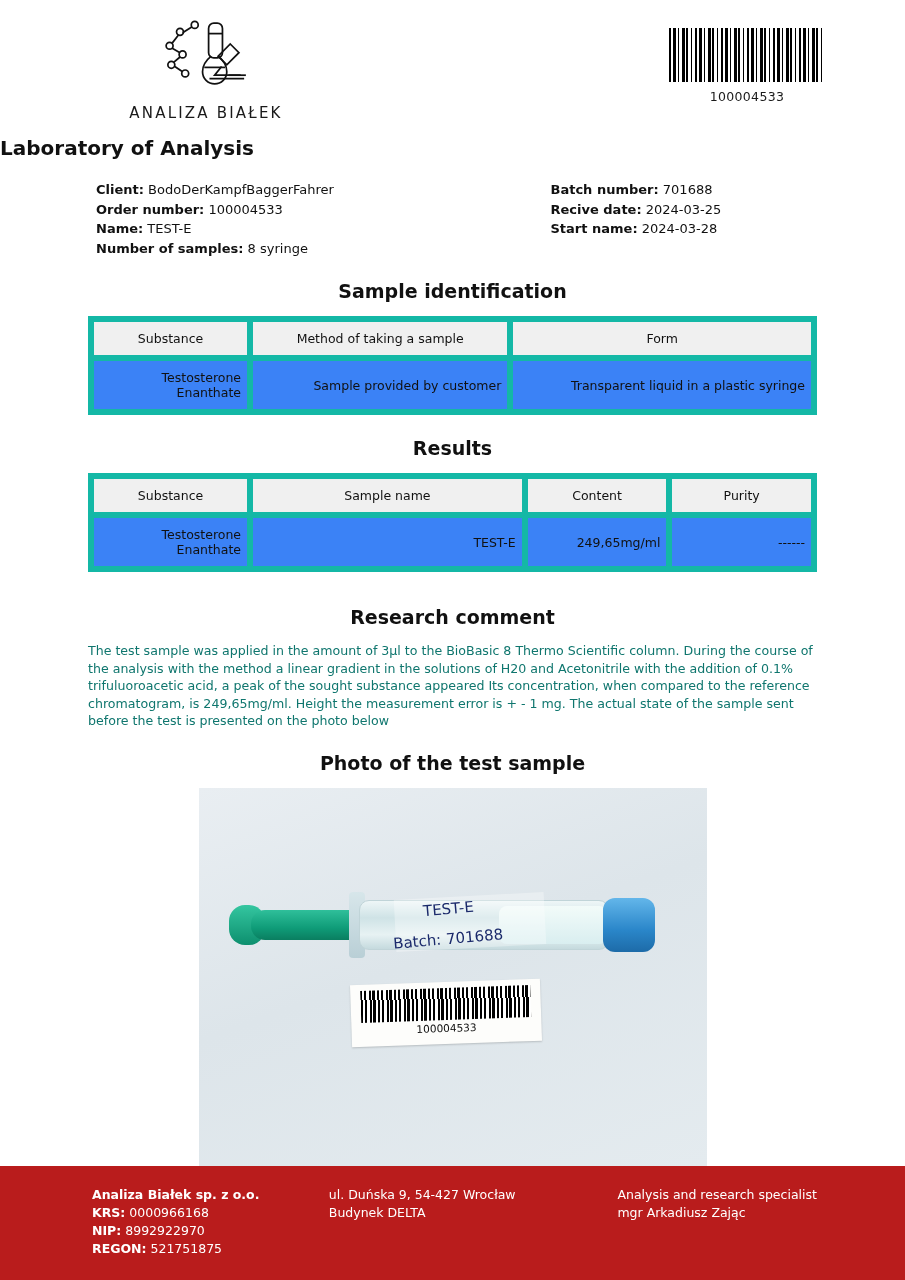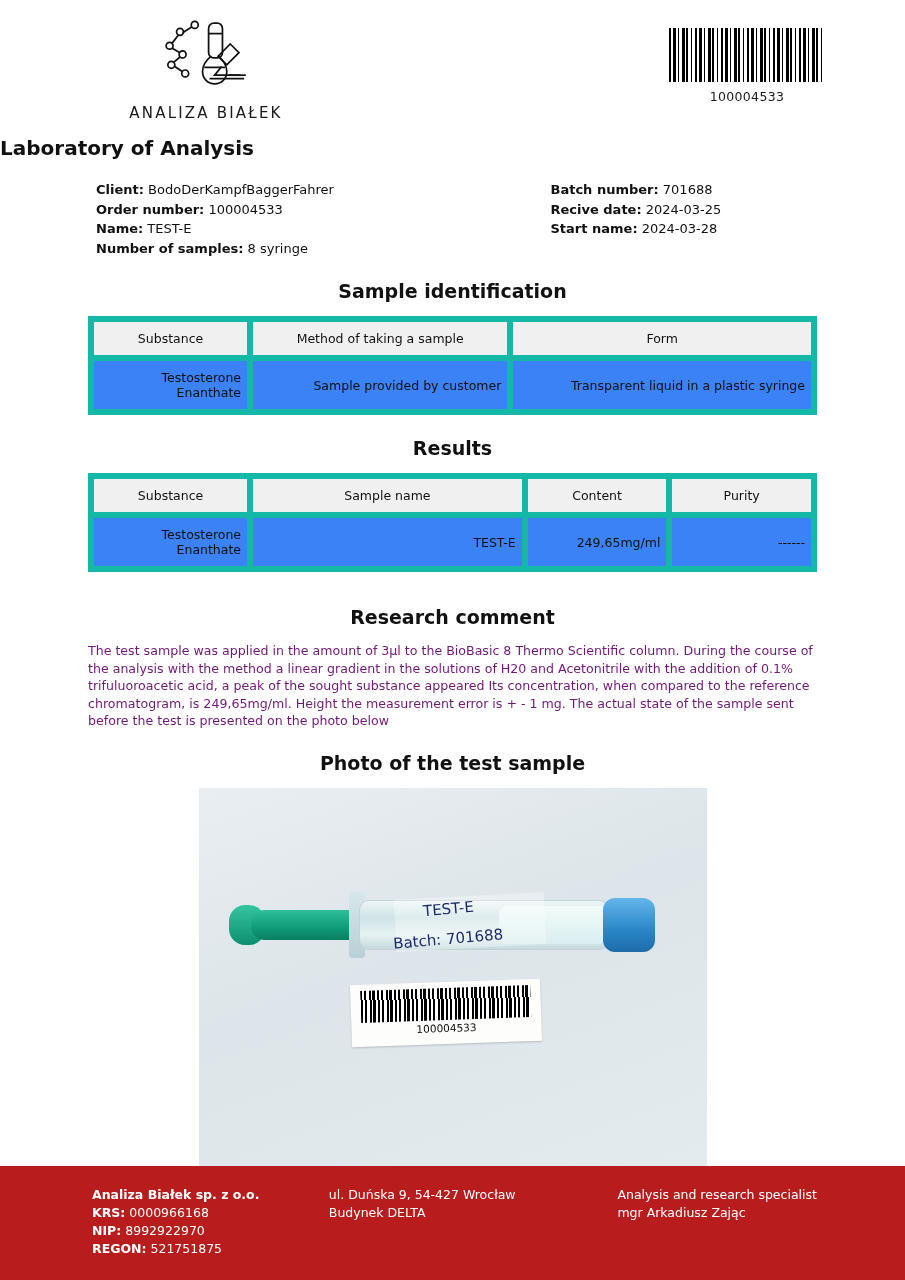--- a/index.html
+++ b/index.html
@@ -110,21 +110,21 @@
     font-size: 12.5px;
   }
   table.doc tbody td { background: #3b82f6; height: 34px; text-align: right; }
 
   
   .comment {
     padding: 0 88px;
     font-size: 12.6px;
     line-height: 17.5px;
     text-align: left;
-    color: #701a75;
+    color: #0f766e;
   }
 
   
   .photo-wrap { text-align: center; margin-top: 10px; }
   .photo {
     width: 508px;
     height: 378px;
     margin: 0 auto;
     position: relative;
     background: linear-gradient(160deg,#e9eef2 0%, #dde5ea 45%, #e4ebef 100%);

